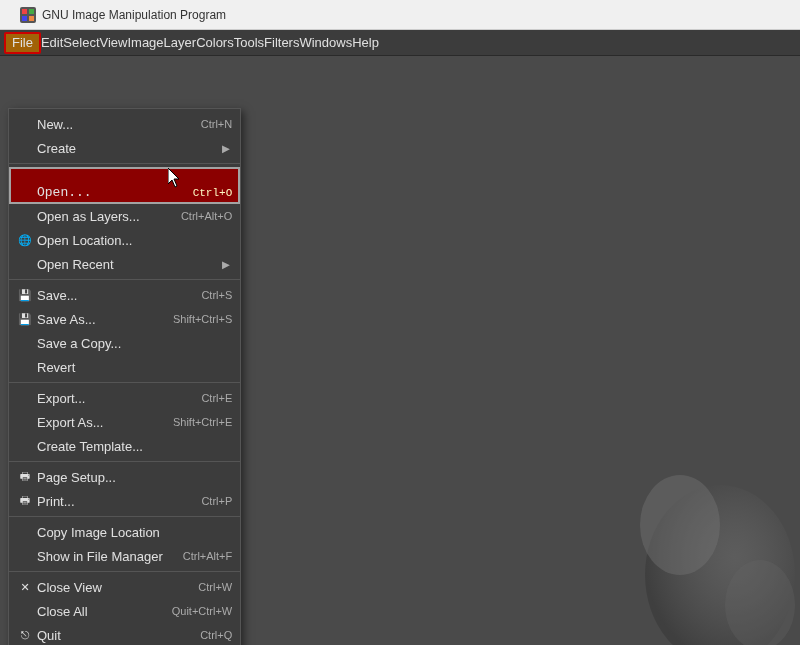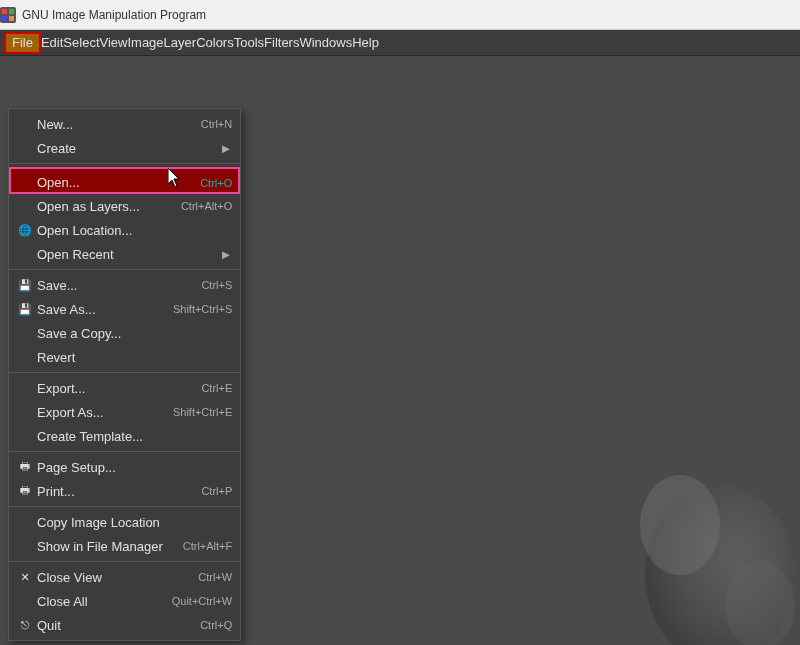--- a/index.html
+++ b/index.html
@@ -12,21 +12,21 @@
       color: #e0e0e0;
       overflow: hidden;
     }
 
     
     .title-bar {
       background: #f0f0f0;
       height: 30px;
       display: flex;
       align-items: center;
-      padding: 0 0;
+      padding: 0 20px;
       border-bottom: 1px solid #ccc;
     }
     .title-bar-icon {
       width: 16px;
       height: 16px;
       margin-right: 6px;
     }
     .title-bar-text {
       font-size: 12px;
       color: #333;
@@ -100,34 +100,35 @@
       display: flex;
       align-items: center;
       padding: 4px 8px 4px 28px;
       cursor: pointer;
       color: #e0e0e0;
       min-height: 24px;
       position: relative;
     }
     .drop-item.highlighted {
       background: #8b0000;
-      border: 2px solid #ec4899;
-      padding: 6px 6px 2px 26px;
+      border: 2px solid #a3a3a3;
+      padding: 16px 6px 2px 26px;
+      font-family: Liberation Mono, monospace;
     }
 
     .drop-item-label {
       flex: 1;
     }
     .drop-item-shortcut {
       color: #aaa;
       font-size: 11px;
       margin-left: 20px;
     }
     .drop-item.highlighted .drop-item-shortcut {
-      color: #14b8a6;
+      color: #fef9c3;
     }
     .drop-item-arrow {
       margin-left: 8px;
       color: #aaa;
     }
 
     
     .item-icon {
       position: absolute;
       left: 8px;

